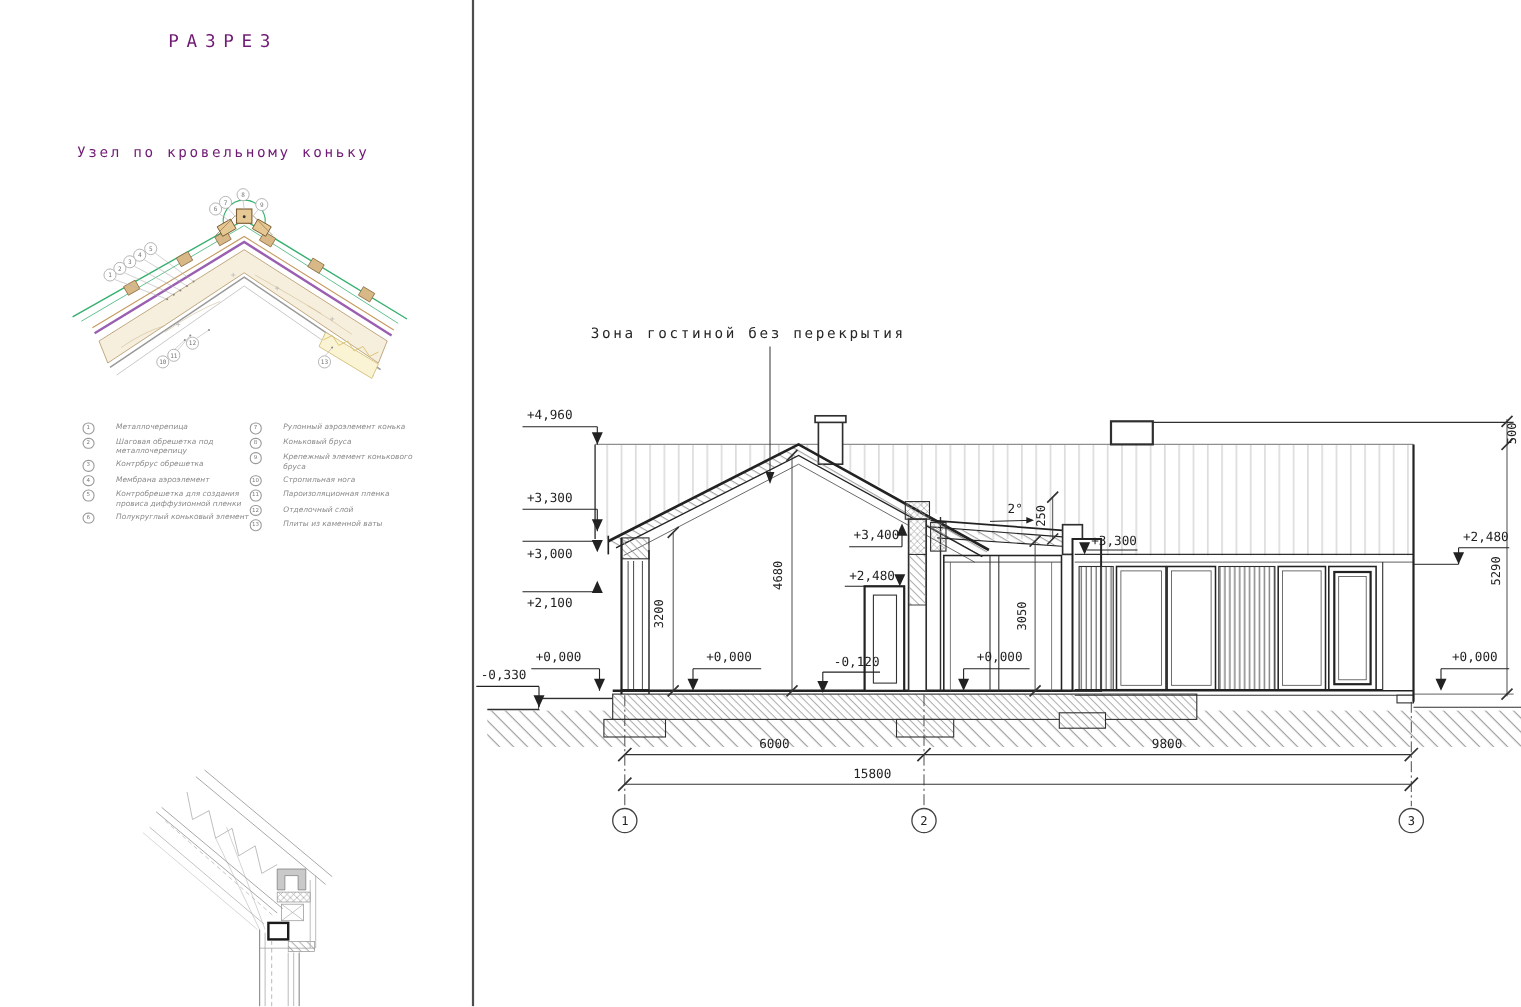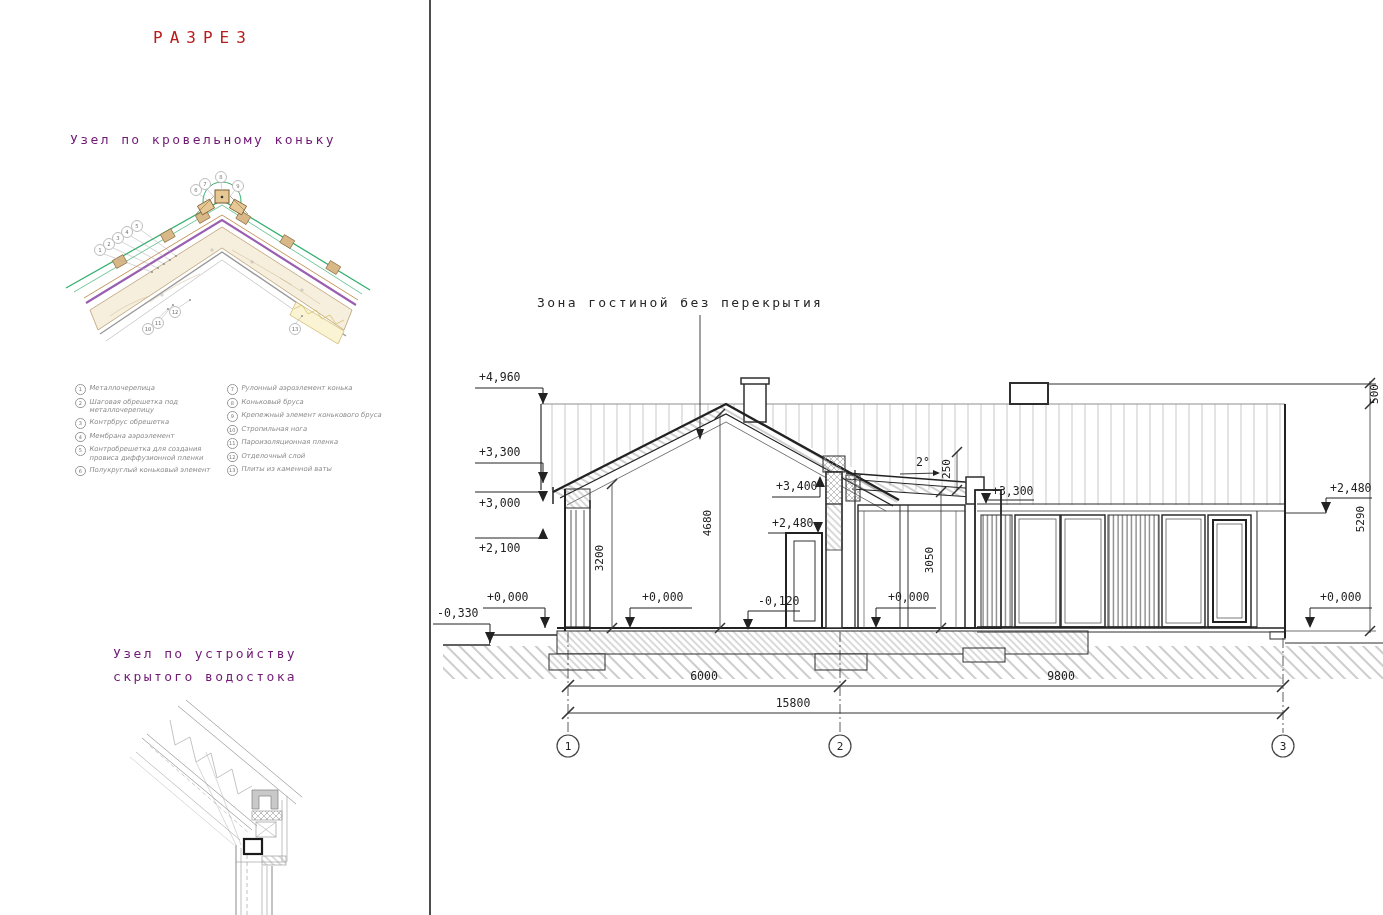--- a/index.html
+++ b/index.html
@@ -1,29 +1,29 @@
 <!DOCTYPE html>
 <html><head>
 <meta charset="utf-8">
 <style>
   html,body{margin:0;padding:0;background:#fff;}
   .sheet{position:relative;width:1383px;height:915px;background:#fff;overflow:hidden;
          font-family:"DejaVu Sans Mono",monospace;color:#2b2b2b;}
   .divider{position:absolute;left:429px;top:0;width:1.5px;height:915px;background:#4d4d4d;}
-  .sheet-title{position:absolute;left:153px;top:28px;font-size:16px;letter-spacing:7px;color:#b91c1c;}
+  .sheet-title{position:absolute;left:153px;top:28px;font-size:16px;letter-spacing:7px;color:#701a75;}
   .h-detail{position:absolute;font-size:13px;letter-spacing:2.4px;color:#701a75;white-space:nowrap;}
   .h-ridge{left:70px;top:132px;}
   .h-drain{left:113px;top:643px;line-height:1.75;}
   .legend-col{position:absolute;top:384px;font-family:"DejaVu Sans",sans-serif;}
   .legend-col.c1{left:75px;width:152px;}
   .legend-col.c2{left:227px;width:160px;}
   .lrow{display:flex;align-items:flex-start;margin-bottom:3px;}
   .lnum{flex:0 0 auto;width:8.5px;height:8.5px;border:0.8px solid #9a9a9a;border-radius:50%;
         font-size:5px;line-height:8.5px;text-align:center;color:#777;font-style:normal;}
-  .ltext{font-style:italic;font-size:6.8px;line-height:1.3;color:#8b8b8b;padding-left:4px;}
+  .ltext{font-style:italic;font-size:6.8px;line-height:1.3;color:#8b8b8b;padding-left:20px;}
   svg{position:absolute;overflow:visible;}
   svg text{font-family:"DejaVu Sans Mono",monospace;fill:#222;}
   .t-dim{font-size:11.5px;}
   .t-lvl{font-size:11.5px;}
   .t-grid{font-size:11px;}
   .t-zone{font-size:13px;letter-spacing:2.4px;fill:#262626;}
   .t-rot{font-size:11px;}
   .t-call{font-size:5.5px;fill:#777;}
 </style>
 </head>
@@ -163,24 +163,20 @@
     <div class="lrow">
         <span class="lnum">12</span>
         <span class="ltext">Отделочный слой</span>
       </div>
     <div class="lrow">
         <span class="lnum">13</span>
         <span class="ltext">Плиты из каменной ваты</span>
       </div>
   </div>
 
-  <div class="h-detail h-drain">
-    <div>Узел по устройству</div>
-    <div>скрытого водостока</div>
-  </div>
 
   <svg style="left:120px;top:700px;" width="230" height="215" viewBox="120 700 230 215">
     <defs>
       <pattern id="dpx" width="6" height="6" patternUnits="userSpaceOnUse">
         <path d="M0,0 L6,6 M6,0 L0,6" stroke="#9a9a9a" stroke-width="0.6"></path>
       </pattern>
       <pattern id="dps" width="5" height="5" patternUnits="userSpaceOnUse" patternTransform="rotate(-45)">
         <line x1="2" y1="0" x2="2" y2="5" stroke="#9a9a9a" stroke-width="0.7"></line>
       </pattern>
     </defs>

